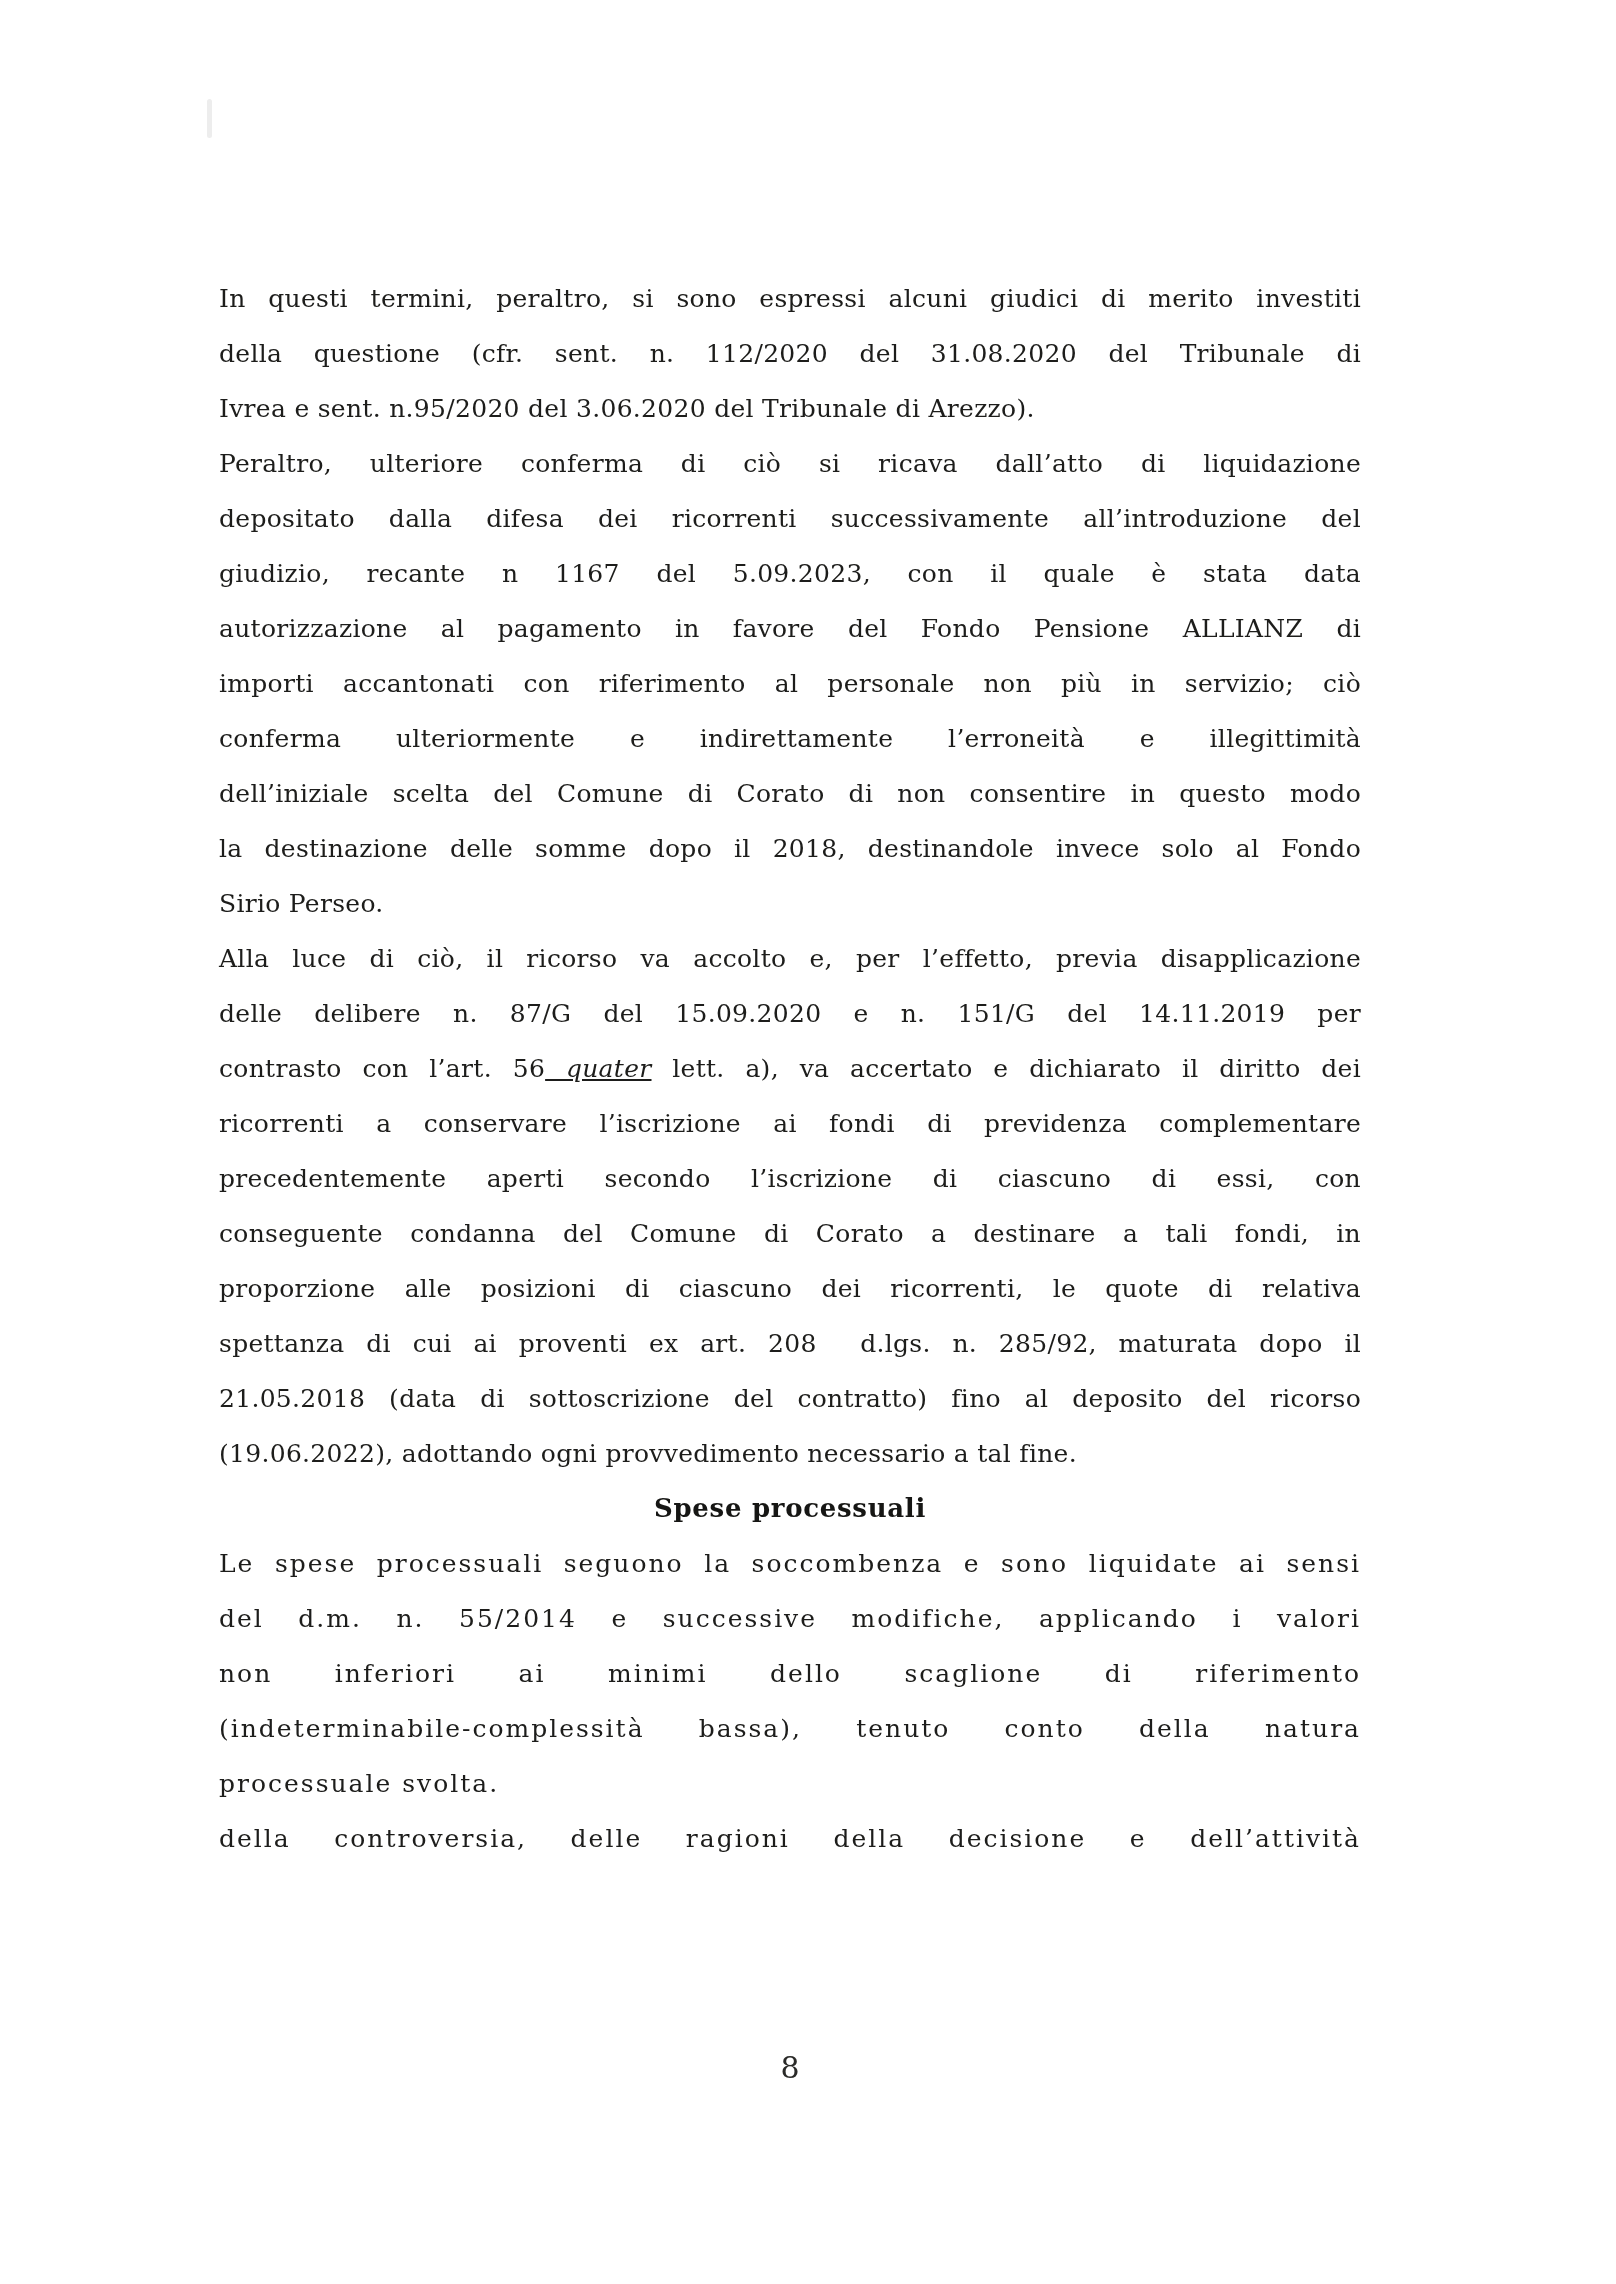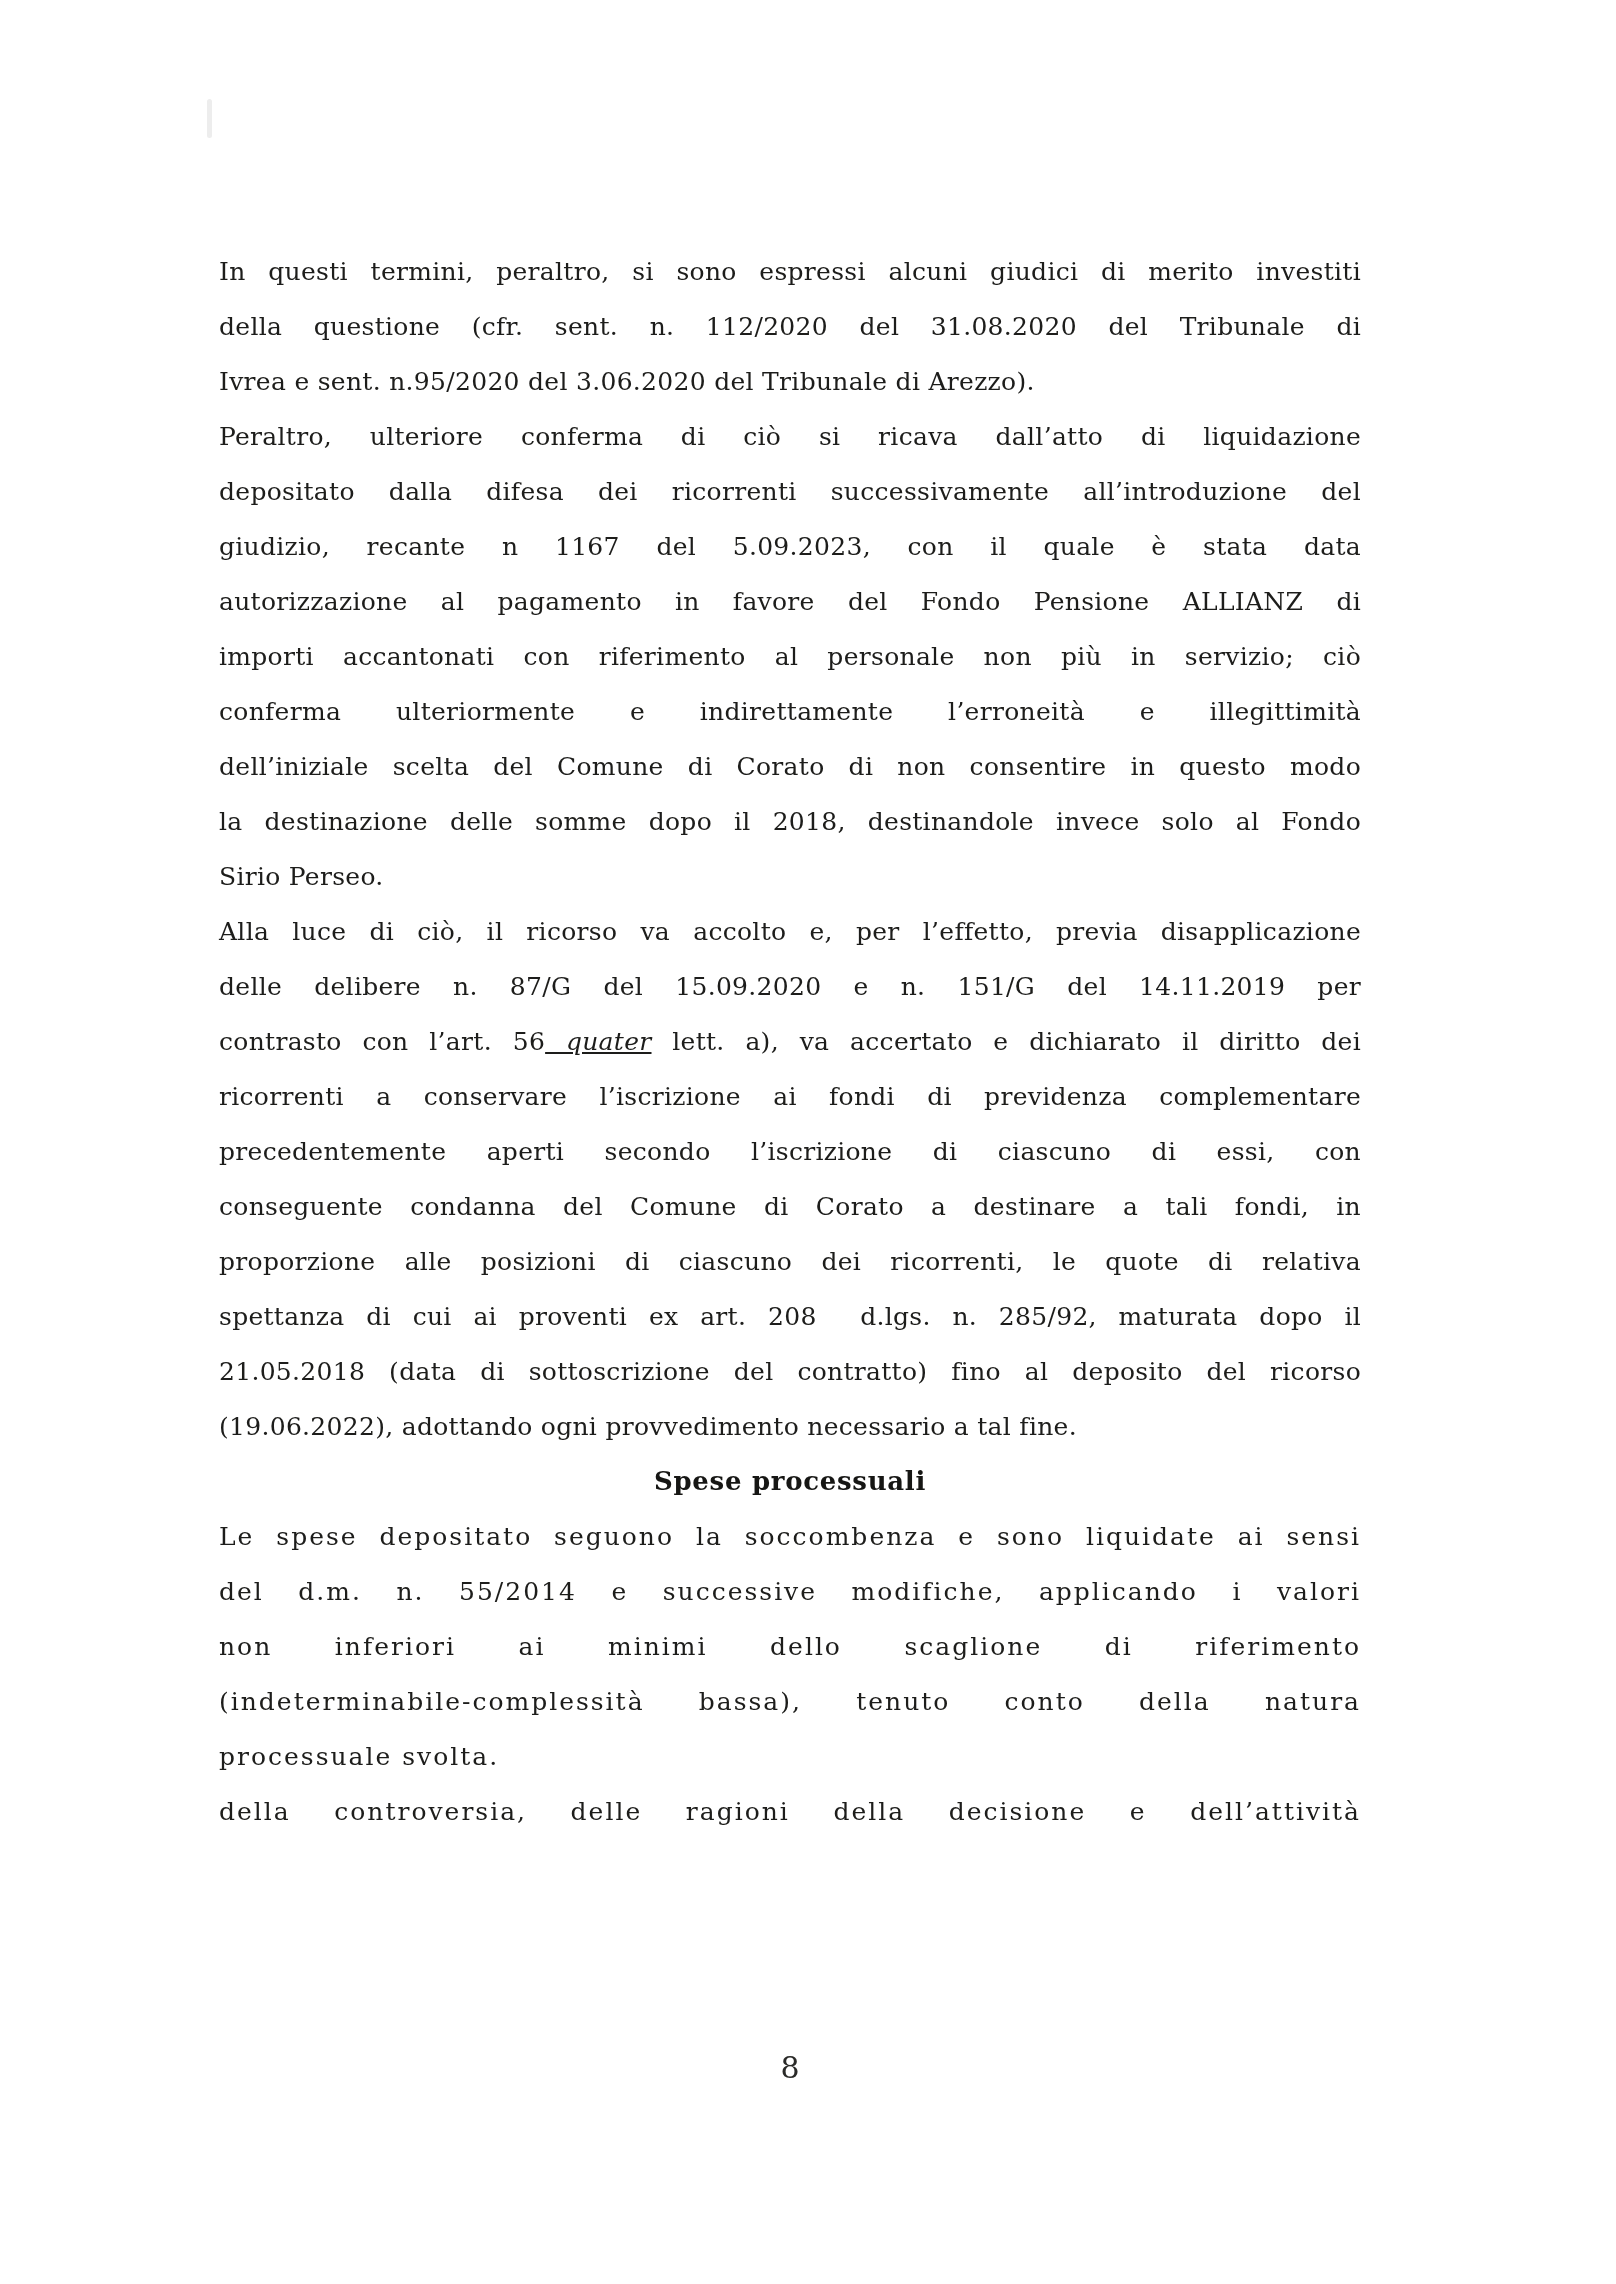--- a/index.html
+++ b/index.html
@@ -21,21 +21,21 @@
     left: 207px;
     top: 99px;
     width: 4.6px;
     height: 39px;
     background: #ededed;
     border-radius: 2.6px;
   }
   .textblock {
     position: absolute;
     left: 219px;
-    top: 244px;
+    top: 271px;
     width: 1142px;
   }
   .line {
     height: 55px;
     line-height: 55px;
     font-size: 25px;
     letter-spacing: 0.3px;
     text-align: justify;
     text-align-last: justify;
     white-space: normal;
@@ -90,21 +90,21 @@
     <div class="line">delle delibere n. 87/G del 15.09.2020 e n. 151/G del 14.11.2019 per</div>
     <div class="line"><span>contrasto con l’art. 56</span><span class="italic"> quater</span><span> lett. a), va accertato e dichiarato il diritto dei</span></div>
     <div class="line">ricorrenti a conservare l’iscrizione ai fondi di previdenza complementare</div>
     <div class="line">precedentemente aperti secondo l’iscrizione di ciascuno di essi, con</div>
     <div class="line">conseguente condanna del Comune di Corato a destinare a tali fondi, in</div>
     <div class="line">proporzione alle posizioni di ciascuno dei ricorrenti, le quote di relativa</div>
     <div class="line">spettanza di cui ai proventi ex art. 208&nbsp; d.lgs. n. 285/92, maturata dopo il</div>
     <div class="line">21.05.2018 (data di sottoscrizione del contratto) fino al deposito del ricorso</div>
     <div class="line endp">(19.06.2022), adottando ogni provvedimento necessario a tal fine.</div>
     <div class="line heading">Spese processuali</div>
-    <div class="line tracked">Le spese depositato seguono la soccombenza e sono liquidate ai sensi</div>
+    <div class="line tracked">Le spese processuali seguono la soccombenza e sono liquidate ai sensi</div>
     <div class="line tracked">del d.m. n. 55/2014 e successive modifiche, applicando i valori</div>
     <div class="line tracked">non inferiori ai minimi dello scaglione di riferimento</div>
     <div class="line tracked">(indeterminabile-complessità bassa), tenuto conto della natura</div>
     <div class="line tracked endp">processuale svolta.</div>
     <div class="line tracked">della controversia, delle ragioni della decisione e dell’attività</div>
   </main>
 
   <div class="pagenum">8</div>
 </div>
 

